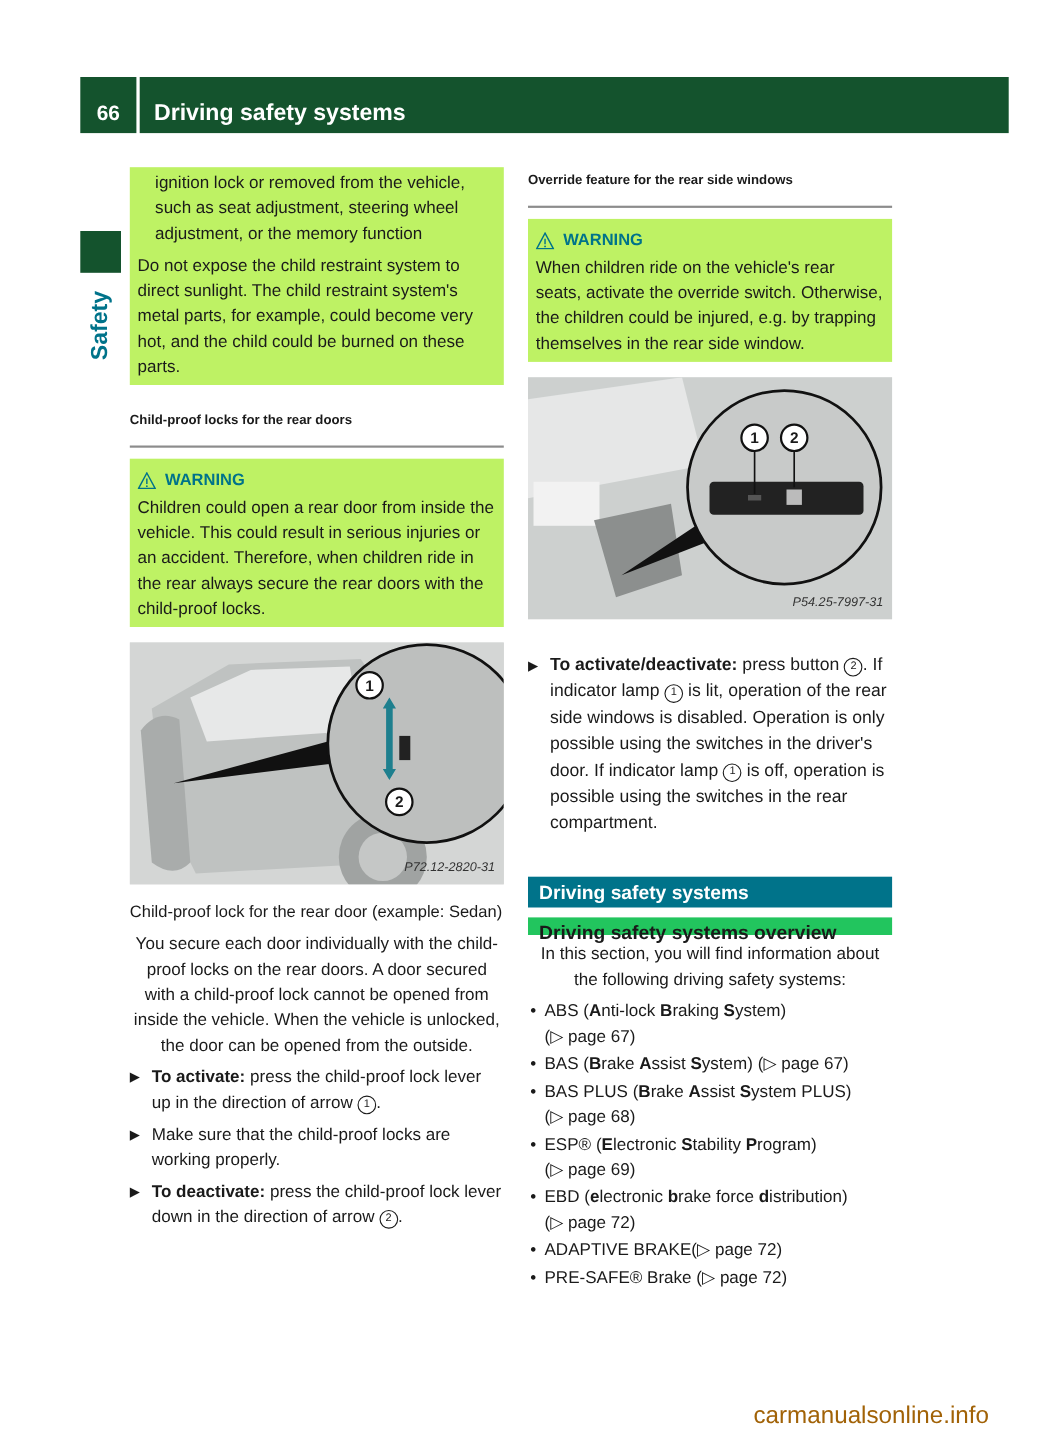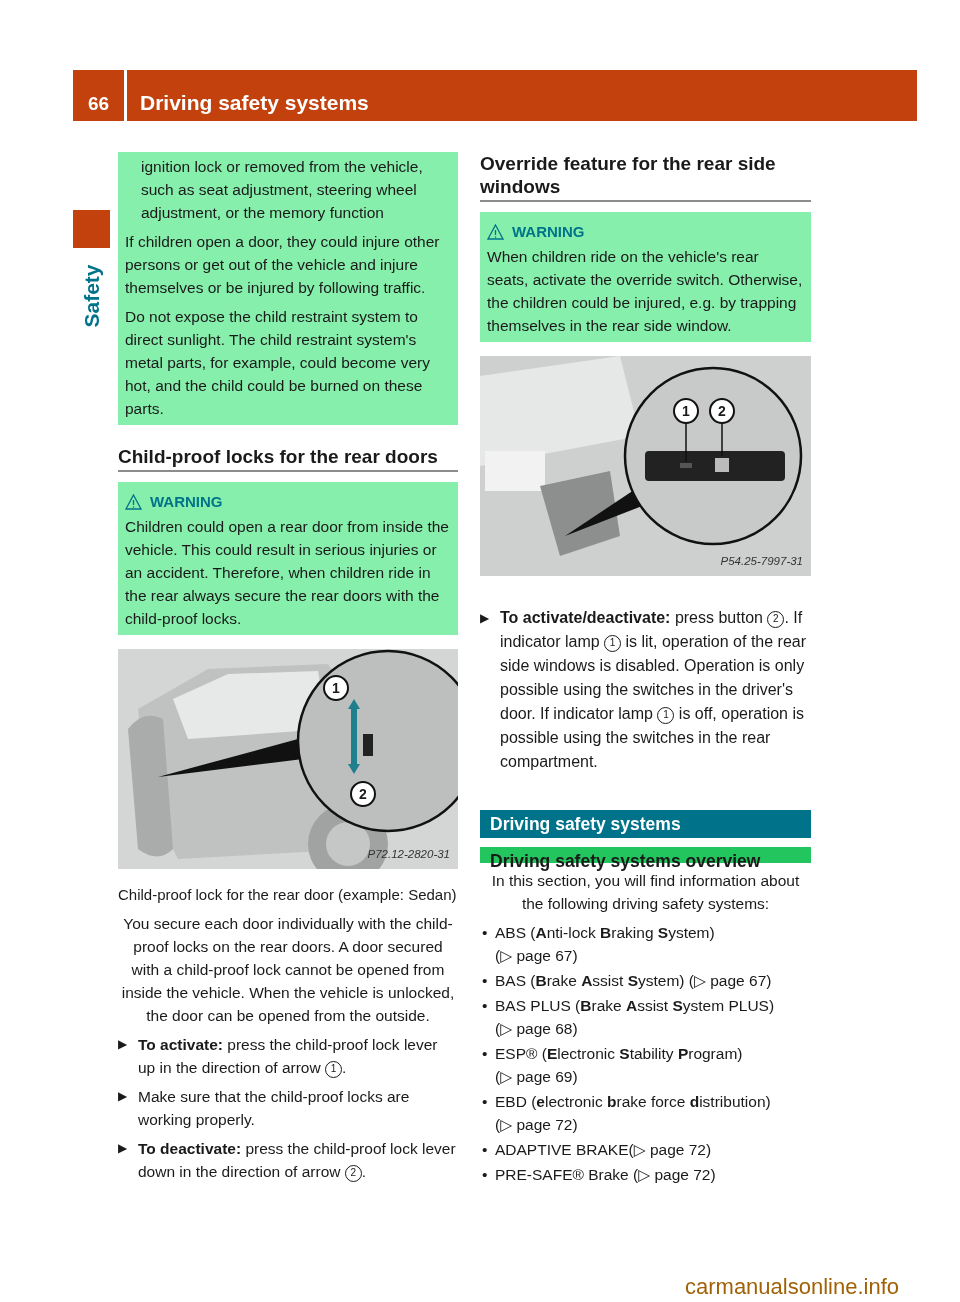--- a/index.html
+++ b/index.html
@@ -1,20 +1,20 @@
 <!DOCTYPE html>
 <html><head>
 <meta charset="utf-8">
 <style>
   html, body { margin: 0; padding: 0; }
   body {
     width: 960px; height: 1302px; position: relative; background: #ffffff;
     font-family: "Liberation Sans", sans-serif; color: #1a1a1a; overflow: hidden;
   }
-  .teal { background: #c2410c; }
+  .teal { background: #14532d; }
   .header-page {
     position: absolute; left: 73px; top: 70px; width: 51px; height: 51px;
     color: #fff; font-weight: bold; font-size: 19px;
     display: flex; align-items: flex-end; justify-content: center; padding-bottom: 6px; box-sizing: border-box;
   }
   .header-title {
     position: absolute; left: 127px; top: 70px; width: 790px; height: 51px;
     color: #fff; font-weight: bold; font-size: 21px;
     display: flex; align-items: flex-end; padding: 0 0 6px 13px; box-sizing: border-box;
   }
@@ -22,27 +22,27 @@
   .side-label {
     position: absolute; left: 73px; top: 255px; width: 37px; height: 82px;
     display: flex; align-items: center; justify-content: center;
   }
   .side-label span {
     transform: rotate(-90deg); color: #00738a; font-weight: bold; font-size: 21px; white-space: nowrap;
   }
   .col { position: absolute; font-size: 15.5px; line-height: 23px; }
   .col-left { left: 118px; top: 152px; width: 340px; }
   .col-right { left: 480px; top: 152px; width: 331px; }
-  .gray-box { background: #86efac; padding: 3px 7px 5px 7px; }
+  .gray-box { background: #bef264; padding: 3px 7px 5px 7px; }
   .gray-box p { margin: 0 0 6px 0; }
   .gray-box p:last-child { margin-bottom: 0; }
   .indent { padding-left: 16px; }
   h2 {
-    font-size: 19px; font-weight: bold; margin: 0; line-height: 23px;
-    border-bottom: 2px solid #8c8c8c; padding-bottom: 2px;
+    font-size: 12px; font-weight: bold; margin: 0; line-height: 23px;
+    border-bottom: 2px solid #8c8c8c; padding-bottom: 12px;
   }
   .warn-head { display: flex; align-items: center; gap: 8px; color: #00738a; font-weight: bold; font-size: 15px; margin-bottom: 2px; }
   .warn-head svg { width: 17px; height: 16px; }
   .figure { position: relative; background: #cfd2d1; overflow: hidden; }
   .fig-code { position: absolute; right: 8px; bottom: 3px; font-size: 11.5px; color: #333; font-style: italic; }
   .caption { font-size: 15px; margin-top: 14px; }
   p.body { margin: 6px 0; text-align: center; }
   .step { position: relative; padding-left: 20px; margin: 4px 0 6px 0; }
   .step::before { content: "\25B6"; position: absolute; left: 0; top: 0; font-size: 12px; }
   .circ {
@@ -76,21 +76,20 @@
 </div>
 
 <div class="side-block teal"></div>
 <div class="side-label">
   <span>Safety</span>
 </div>
 
 <div class="col col-left">
   <div class="gray-box">
     <p class="indent">ignition lock or removed from the vehicle, such as seat adjustment, steering wheel adjustment, or the memory function</p>
-    <p>If children open a door, they could injure other persons or get out of the vehicle and injure themselves or be injured by following traffic.</p>
     <p>Do not expose the child restraint system to direct sunlight. The child restraint system's metal parts, for example, could become very hot, and the child could be burned on these parts.</p>
   </div>
 
   <h2 style="margin-top:20px;">Child-proof locks for the rear doors</h2>
 
   <div class="gray-box" style="margin-top:10px; padding-top:8px;">
     <div class="warn-head">
       <svg viewBox="0 0 17 16">
         <path d="M8.5 1 L16 15 L1 15 Z" fill="none" stroke="#00738a" stroke-width="1.3"></path>
         <line x1="8.5" y1="6" x2="8.5" y2="11" stroke="#00738a" stroke-width="1.3"></line>

